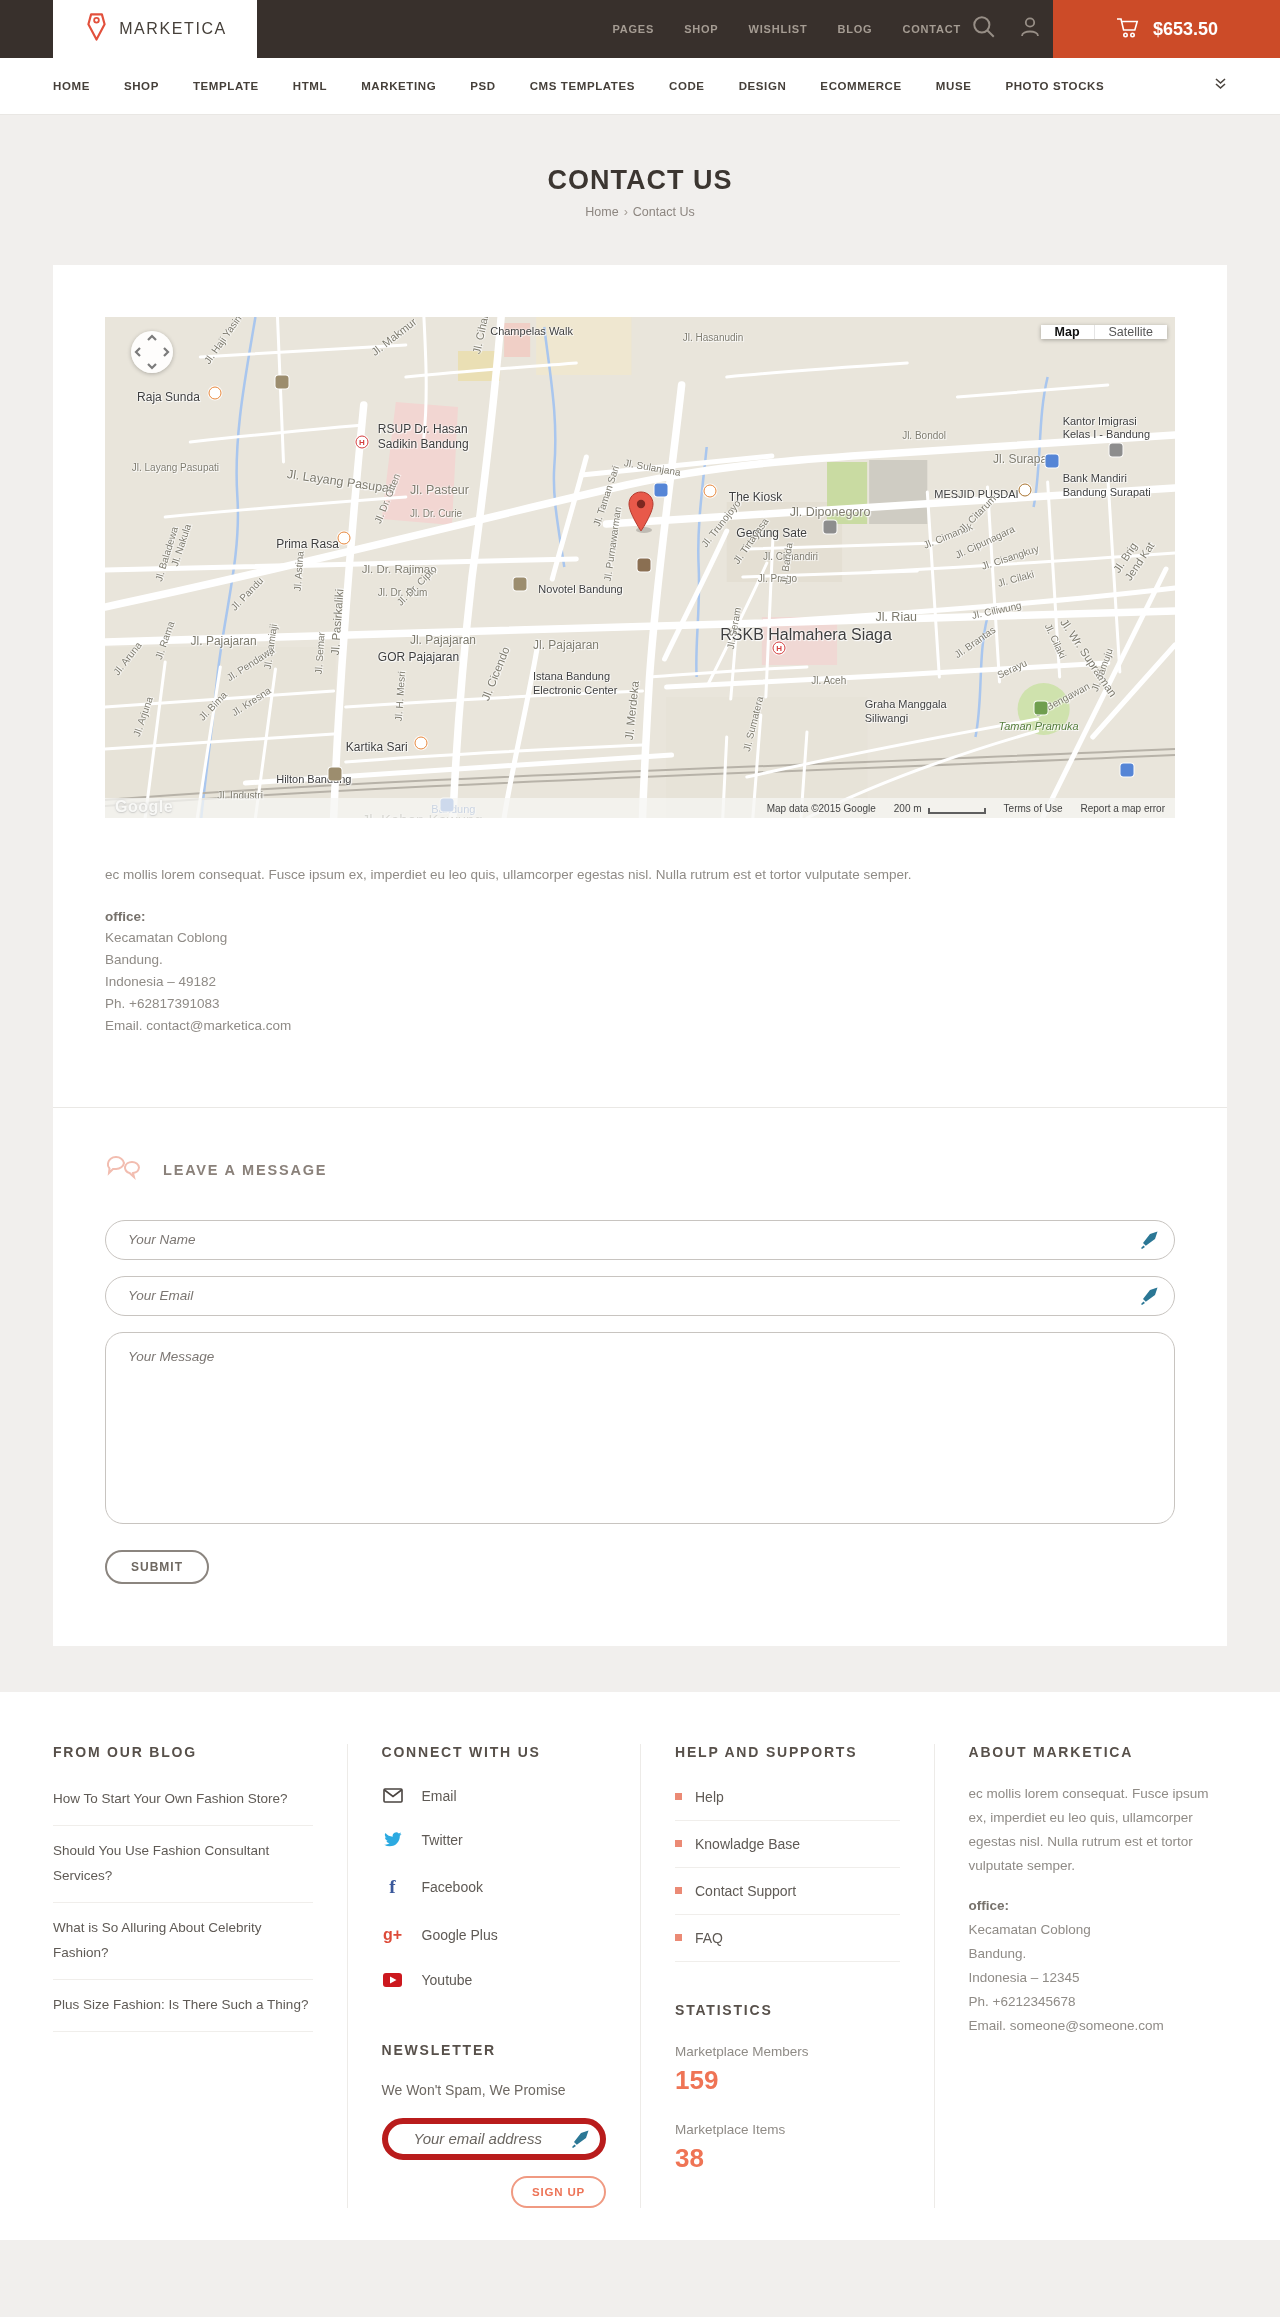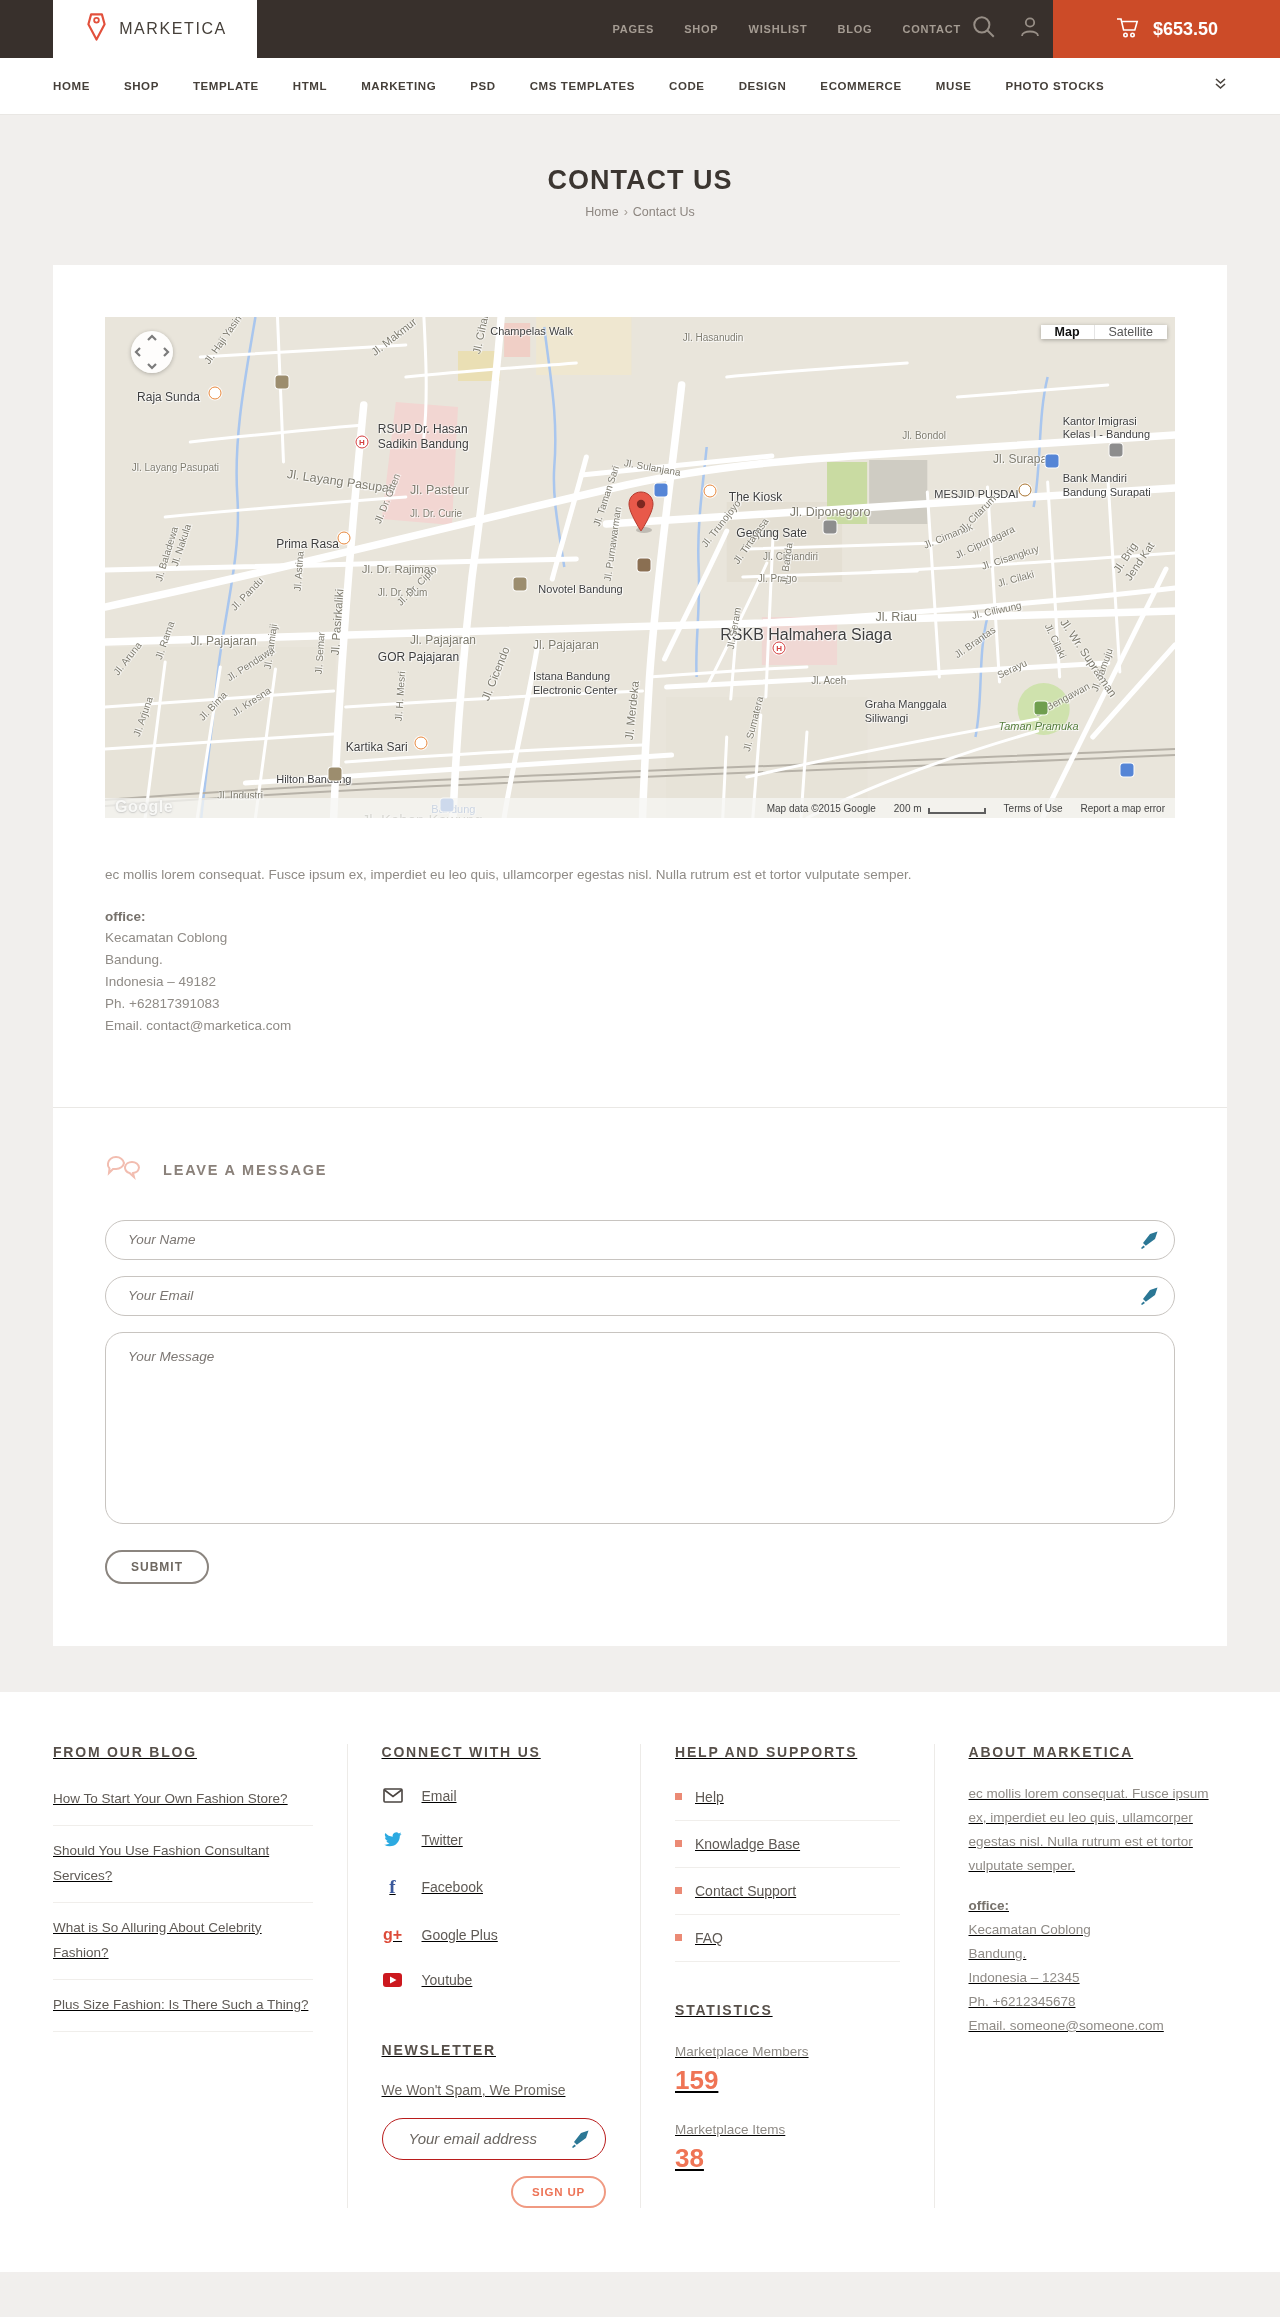--- a/index.html
+++ b/index.html
@@ -84,40 +84,40 @@
                font-family:"Liberation Sans",sans-serif; font-size:13.5px; font-style:italic; color:#555; resize:none; outline:none; }
   .fld input::placeholder, .fld textarea::placeholder { color:#7b7672; font-style:italic; }
   .fld .pen { position:absolute; right:16px; top:10px; }
   .fld.first { margin-top:34px; }
   .copy-row { margin-top:18px; display:flex; align-items:center; gap:12px; font-size:13px; color:#6d6762; }
   .copy-row input { width:12px; height:12px; }
   .submit-btn { margin-top:22px; background:#fff; border:2px solid #8b857f; border-radius:17px; padding:8px 24px;
                 font-family:"Liberation Sans",sans-serif; font-size:12px; font-weight:bold; letter-spacing:1px; color:#6e6861; cursor:pointer; }
 
   
-  .footer { background:#fff; padding:52px 0 64px;text-decoration:underline; }
+  .footer { background:#fff; padding:52px 0 32px; }
   .foot-cols { width:1174px; margin:0 auto; display:flex; }
   .fcol { width:25%; padding:0 34px; }
   .fcol:first-child { padding-left:0; }
   .fcol:last-child { padding-right:0; }
   .fcol + .fcol { border-left:1px solid #edebe8; }
   .fhead { font-size:14px; font-weight:bold; letter-spacing:1.8px; color:#57504a; }
   .fhead.mt { margin-top:40px; }
   .blog-list { list-style:none; margin-top:14px; }
   .blog-list li { border-bottom:1px solid #f0eeeb; padding:13px 0; }
   .blog-list a { font-size:13.5px; color:#5f5a55; line-height:1.85; }
   .connect-list { margin-top:14px; }
   .connect-row { display:flex; align-items:center; gap:18px; padding:14px 0; cursor:pointer; }
   .connect-row .clabel { font-size:14px; color:#5f5a55; }
   .cicon { width:22px; display:flex; justify-content:center; }
   .fb-f { font-size:19px; font-weight:bold; color:#3a589b; font-family:"Liberation Serif",serif; }
   .gp { font-size:16px; font-weight:bold; color:#dd4b39; }
   .nl-note { margin-top:24px; font-size:14px; color:#6e6862; }
   .nl-field { position:relative; margin-top:20px; }
-  .nl-field input { width:100%; height:42px; border:1px solid #b91c1c; border-radius:21px; padding:0 42px 0 26px;
+  .nl-field input { width:100%; height:42px; border:6px solid #b91c1c; border-radius:21px; padding:0 42px 0 26px;
                     font-family:"Liberation Sans",sans-serif; font-size:15px; font-style:italic; color:#555; outline:none; }
   .nl-field input::placeholder { color:#6b6661; font-style:italic; }
   .nl-field .pen { position:absolute; right:16px; top:11px; }
   .signup-row { margin-top:16px; text-align:right; }
   .signup-btn { background:#fff; border:2px solid #f09a82; border-radius:17px; padding:8px 19px;
                 font-family:"Liberation Sans",sans-serif; font-size:11.5px; font-weight:bold; letter-spacing:.8px; color:#ed7457; cursor:pointer; }
   .help-list { margin-top:14px; }
   .help-row { display:flex; align-items:center; gap:13px; padding:15px 0; border-bottom:1px solid #f0eeeb; cursor:pointer; }
   .help-row .bullet { width:7px; height:7px; background:#eb8a75; }
   .help-row a { font-size:14px; color:#5f5a55; }

